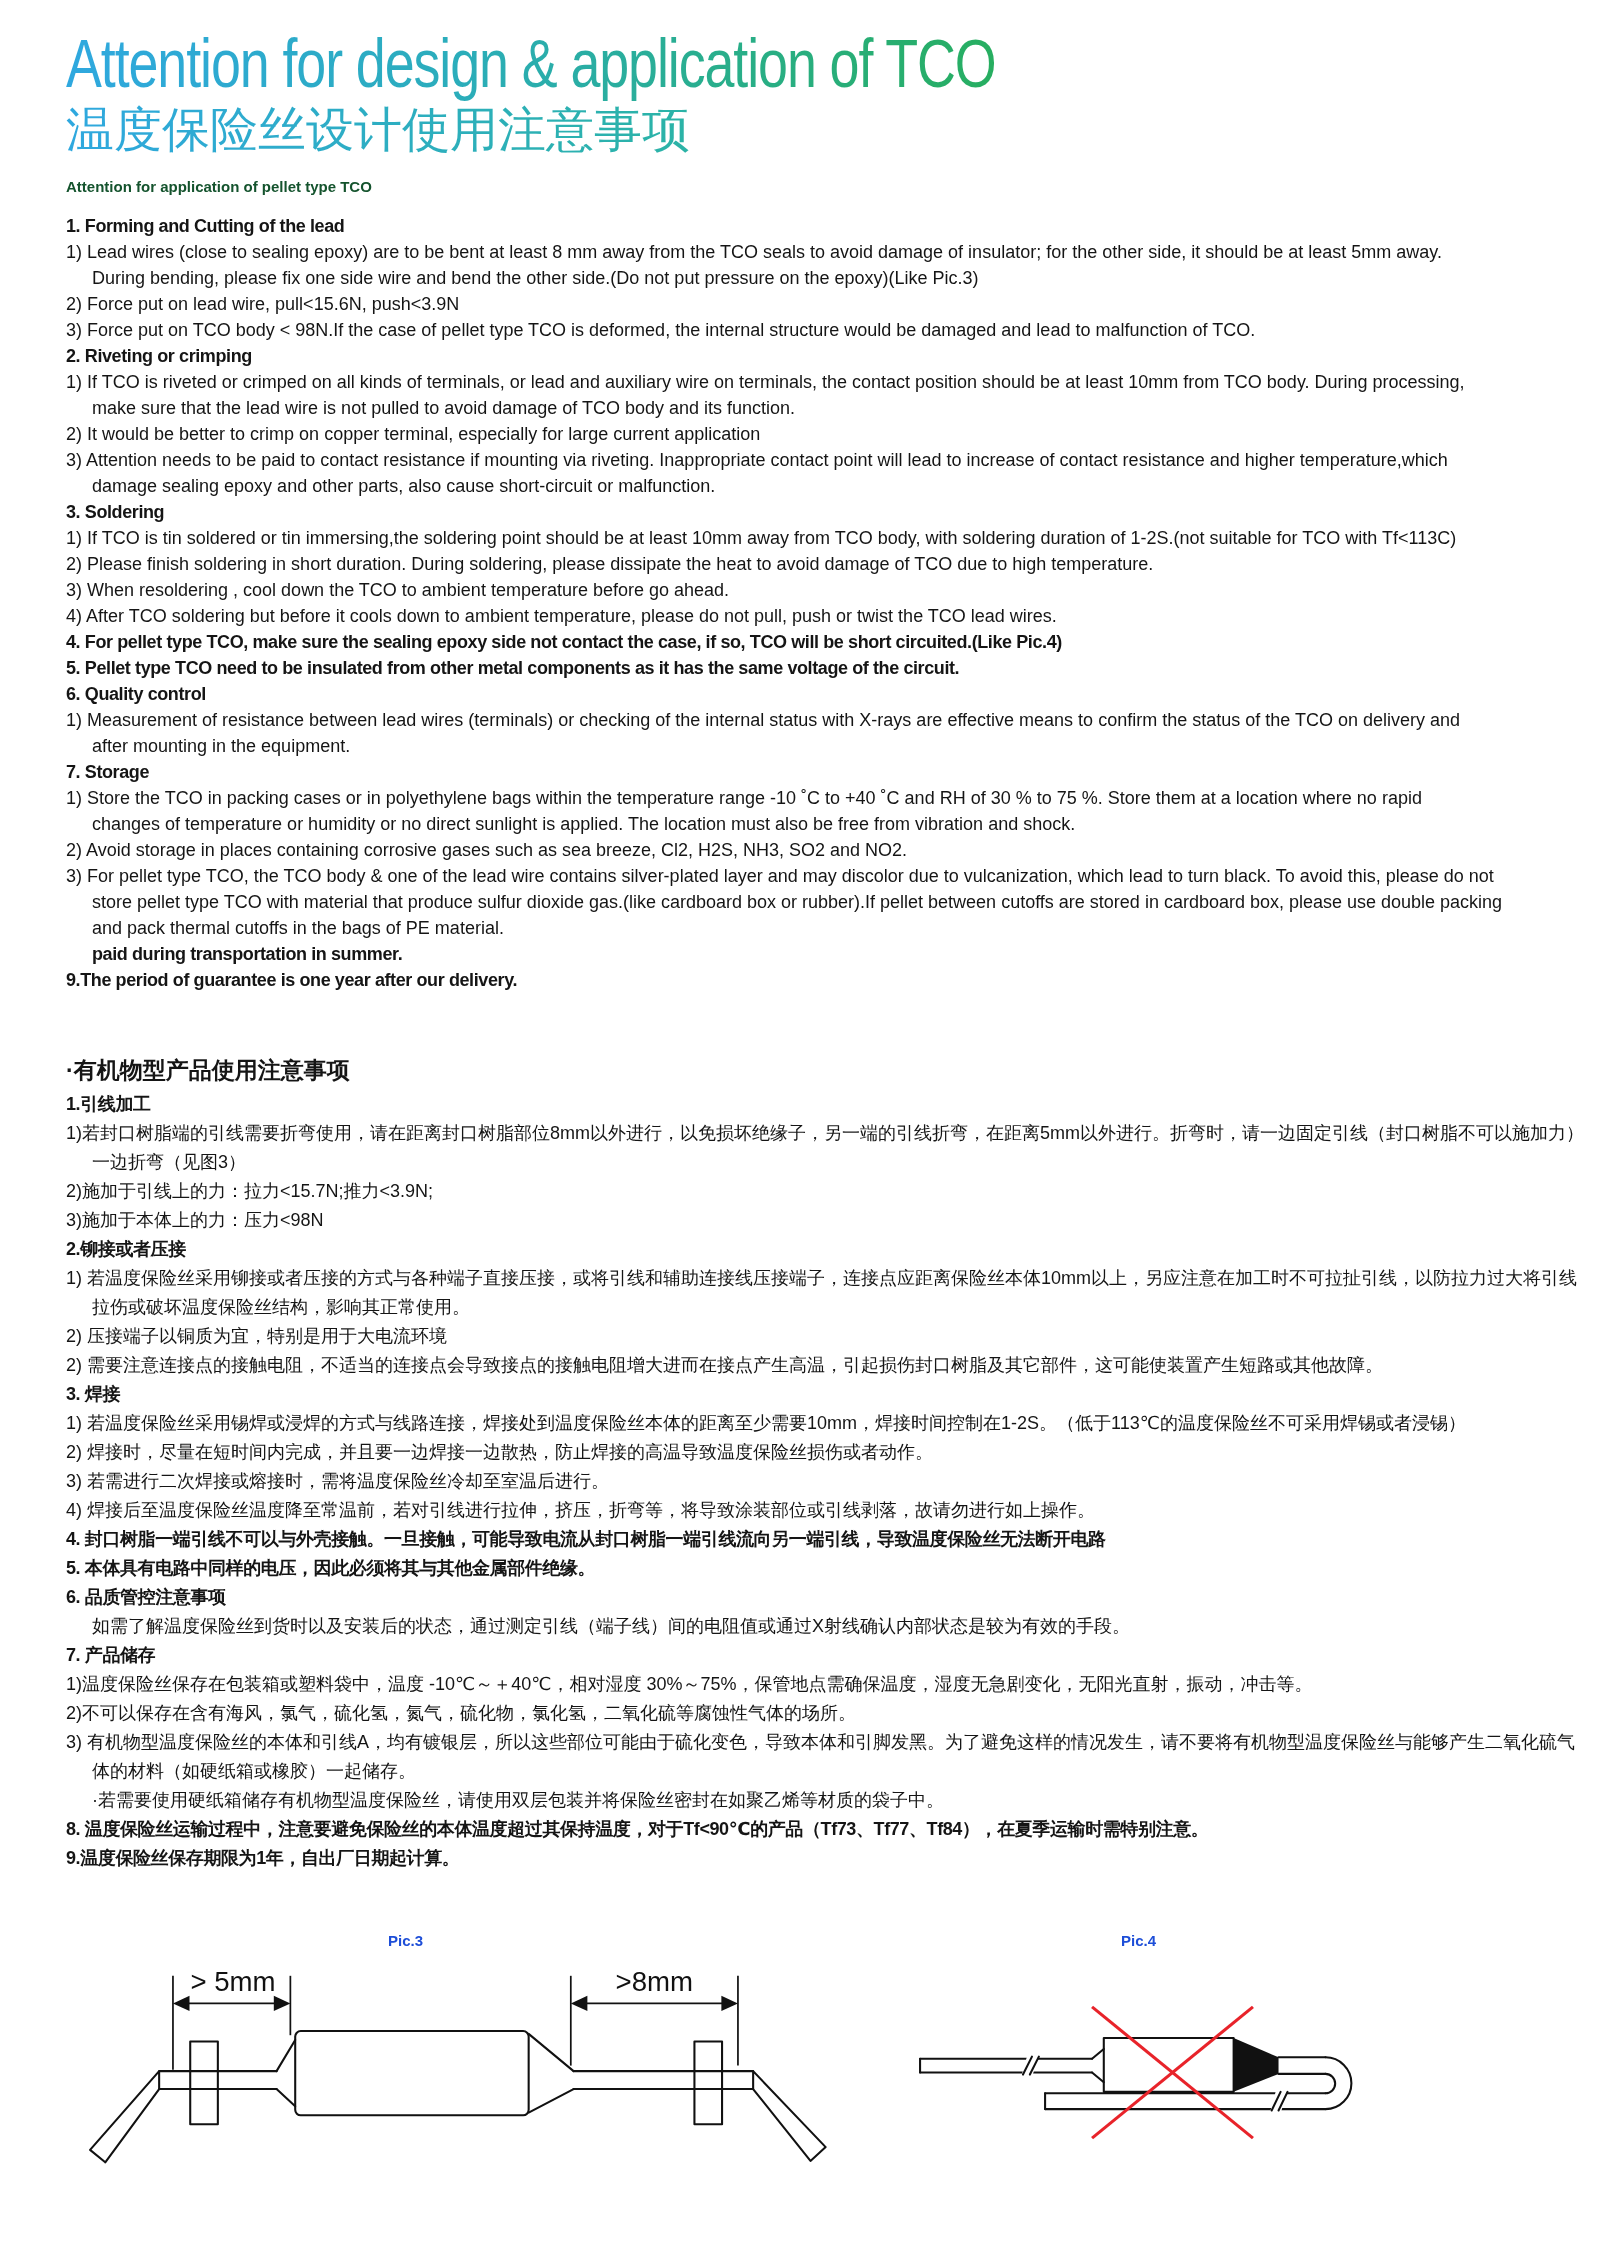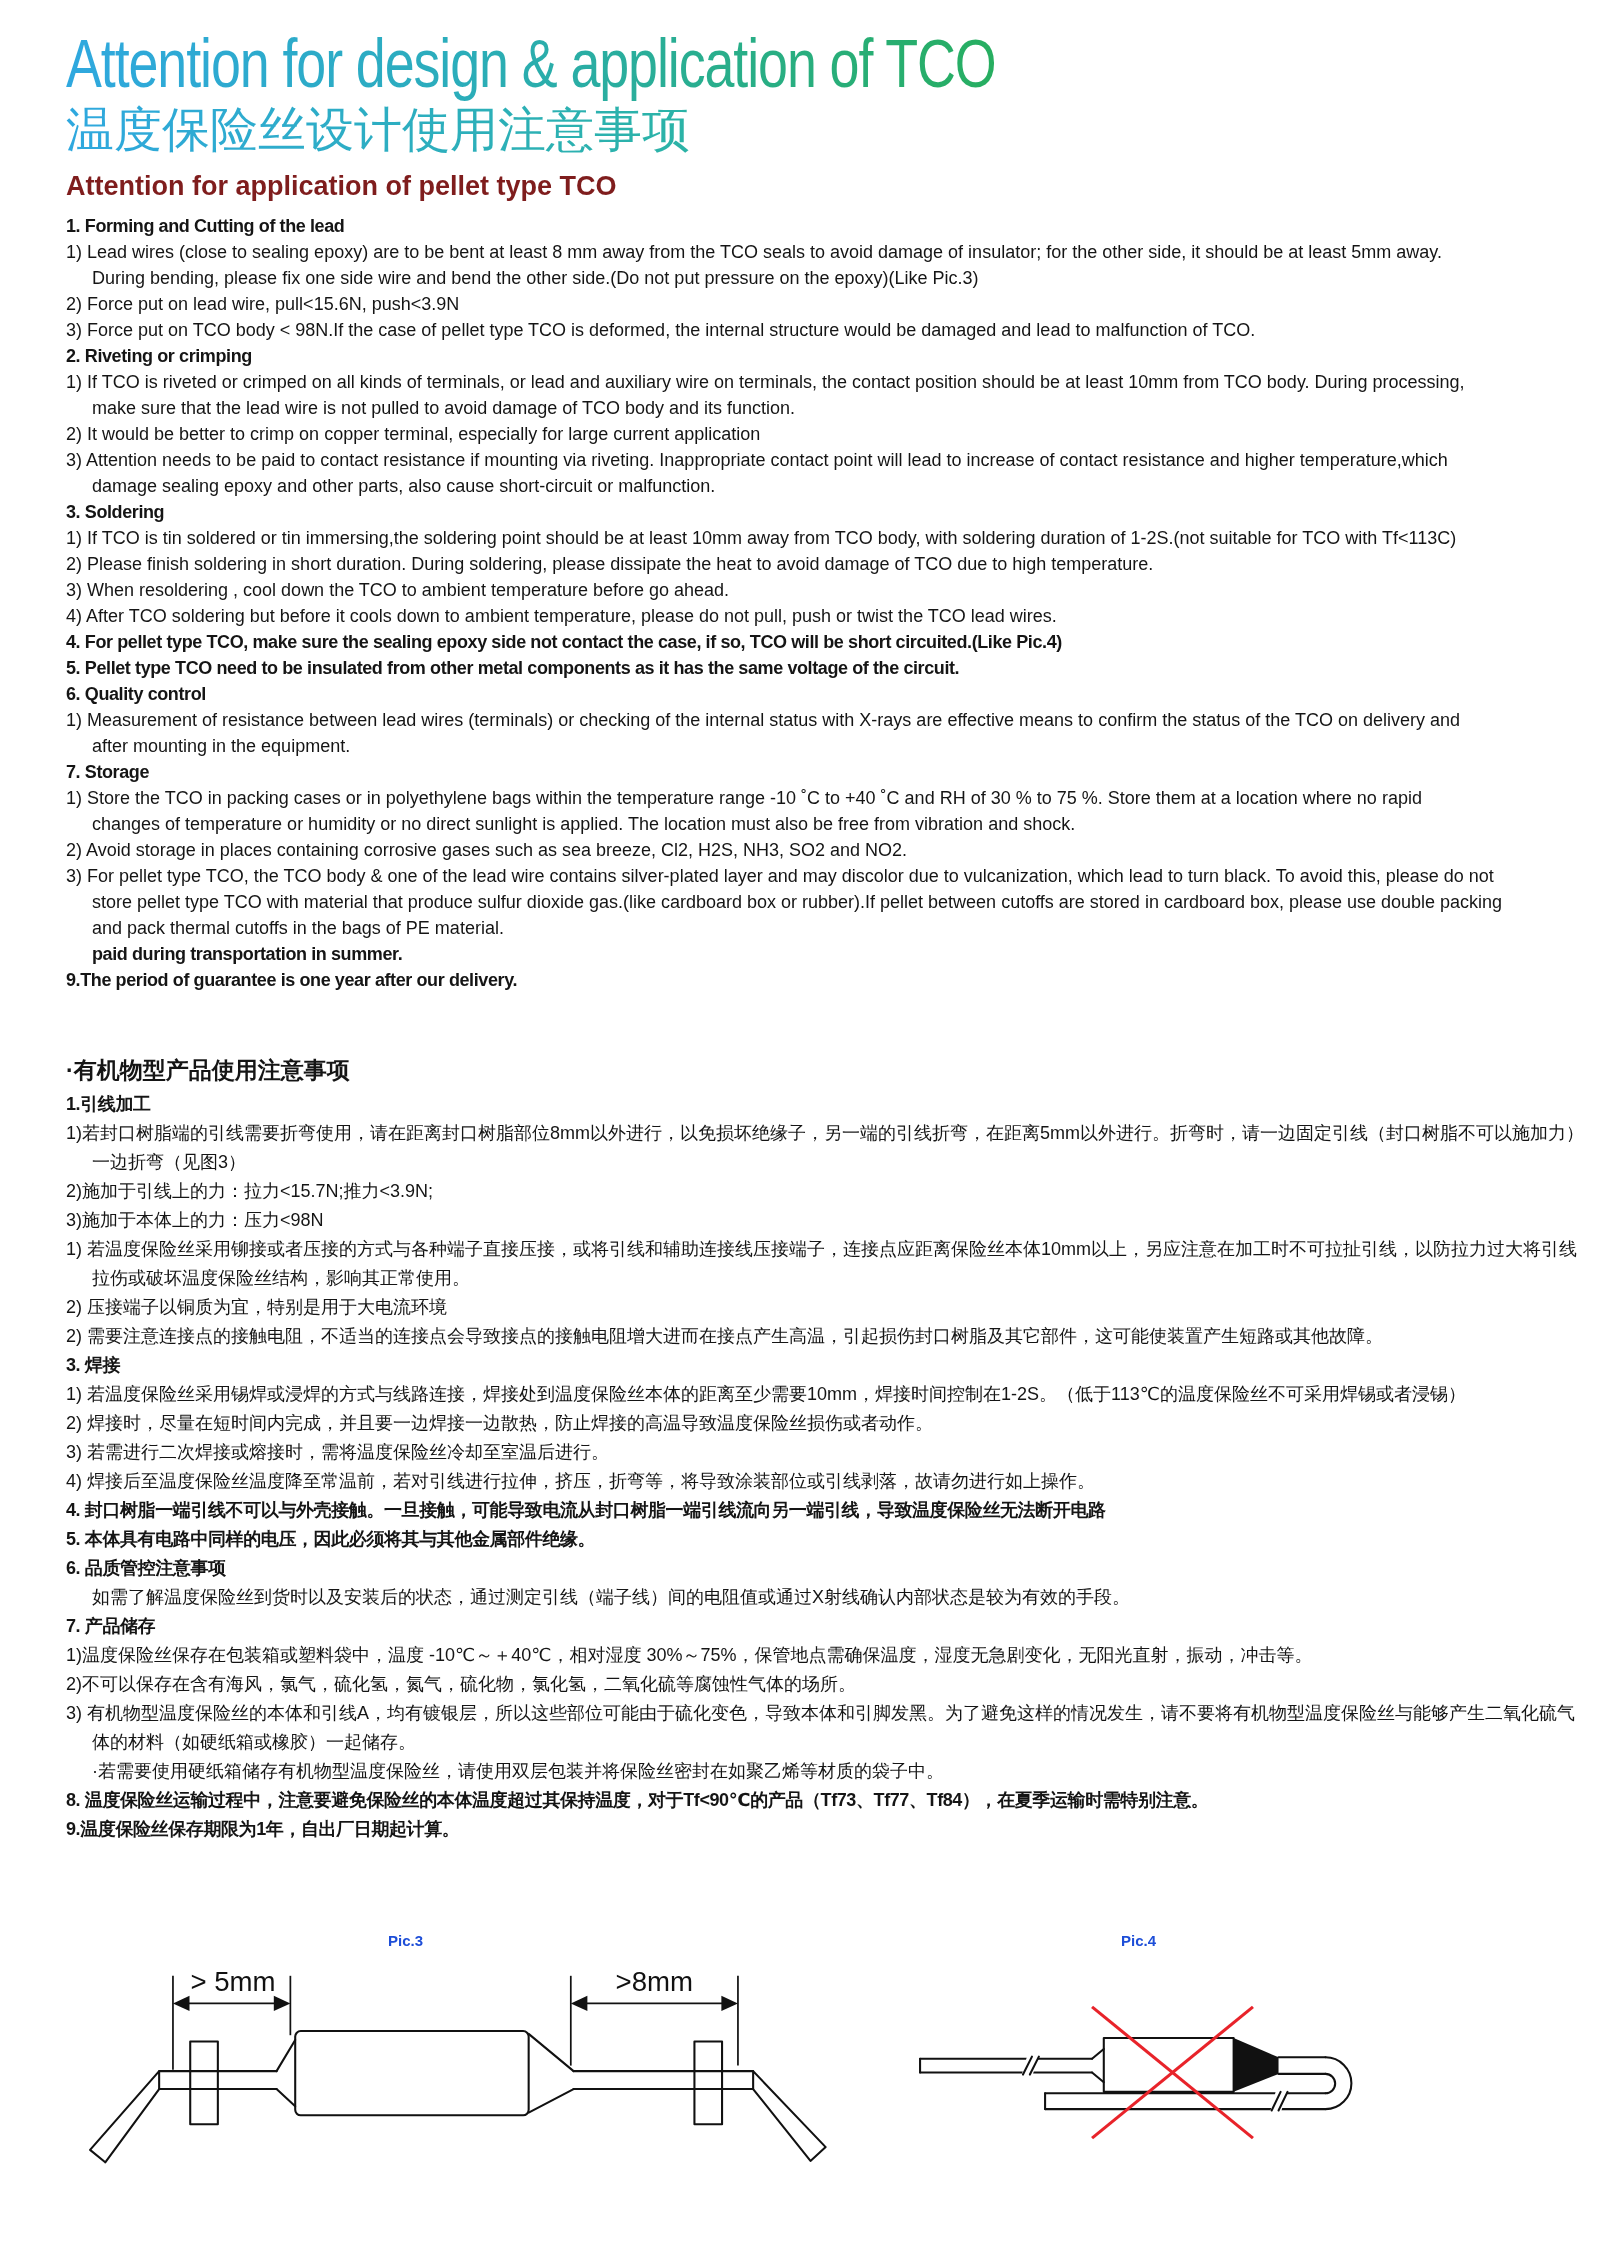--- a/index.html
+++ b/index.html
@@ -14,21 +14,21 @@
     transform:scaleX(0.78);transform-origin:left center;
     background:linear-gradient(90deg,#2FA8DF 0%,#2BADbb 42%,#29AE8C 70%,#27AE60 100%);
     -webkit-background-clip:text;background-clip:text;color:transparent;
   }
   .title-zh{
     display:inline-block;margin:1.4px 0 0 0;font-weight:normal;white-space:nowrap;
     font-size:48px;line-height:54px;
     background:linear-gradient(90deg,#2FA8DF 0%,#2BB3A6 100%);
     -webkit-background-clip:text;background-clip:text;color:transparent;
   }
-  .sec-head{margin:18px 0 0 0;font-size:27px;line-height:23.5px;font-weight:bold;color:#7f1d1d}
+  .sec-head{margin:18px 0 0 0;font-size:15px;line-height:23.5px;font-weight:bold;color:#14532d}
   .lines-en{margin-top:14px;font-size:18px;line-height:26px}
   .lines-en .line{height:26px;white-space:nowrap}
   .lines-zh{margin-top:4.1px;font-size:18px;line-height:29px}
   .lines-zh .line{height:29px;white-space:nowrap}
   .line.b{font-weight:bold;letter-spacing:-0.4px}
   .line.ind{padding-left:26px}
   .zh-head{margin-top:61px;font-size:23px;line-height:32px;font-weight:bold;white-space:nowrap}
   .fig-label{position:absolute;font-size:15px;font-weight:bold;color:#1d4ed8}
   #pic3-label{left:388px;top:1932px}
   #pic4-label{left:1121px;top:1932px}
@@ -78,20 +78,21 @@
       <div class="line b ind">paid during transportation in summer.</div>
       <div class="line b">9.The period of guarantee is one year after our delivery.</div>
     </div>
   <div class="zh-head">·有机物型产品使用注意事项</div>
   <div class="lines-zh" id="zh-lines">
       <div class="line b">1.引线加工</div>
       <div class="line">1)若封口树脂端的引线需要折弯使用，请在距离封口树脂部位8mm以外进行，以免损坏绝缘子，另一端的引线折弯，在距离5mm以外进行。折弯时，请一边固定引线（封口树脂不可以施加力）</div>
       <div class="line ind">一边折弯（见图3）</div>
       <div class="line">2)施加于引线上的力：拉力&lt;15.7N;推力&lt;3.9N;</div>
       <div class="line">3)施加于本体上的力：压力&lt;98N</div>
+      <div class="line b">2.铆接或者压接</div>
       <div class="line">1) 若温度保险丝采用铆接或者压接的方式与各种端子直接压接，或将引线和辅助连接线压接端子，连接点应距离保险丝本体10mm以上，另应注意在加工时不可拉扯引线，以防拉力过大将引线</div>
       <div class="line ind">拉伤或破坏温度保险丝结构，影响其正常使用。</div>
       <div class="line">2) 压接端子以铜质为宜，特别是用于大电流环境</div>
       <div class="line">2) 需要注意连接点的接触电阻，不适当的连接点会导致接点的接触电阻增大进而在接点产生高温，引起损伤封口树脂及其它部件，这可能使装置产生短路或其他故障。</div>
       <div class="line b">3. 焊接</div>
       <div class="line">1) 若温度保险丝采用锡焊或浸焊的方式与线路连接，焊接处到温度保险丝本体的距离至少需要10mm，焊接时间控制在1-2S。（低于113℃的温度保险丝不可采用焊锡或者浸锡）</div>
       <div class="line">2) 焊接时，尽量在短时间内完成，并且要一边焊接一边散热，防止焊接的高温导致温度保险丝损伤或者动作。</div>
       <div class="line">3) 若需进行二次焊接或熔接时，需将温度保险丝冷却至室温后进行。</div>
       <div class="line">4) 焊接后至温度保险丝温度降至常温前，若对引线进行拉伸，挤压，折弯等，将导致涂装部位或引线剥落，故请勿进行如上操作。</div>
       <div class="line b">4. 封口树脂一端引线不可以与外壳接触。一旦接触，可能导致电流从封口树脂一端引线流向另一端引线，导致温度保险丝无法断开电路</div>

